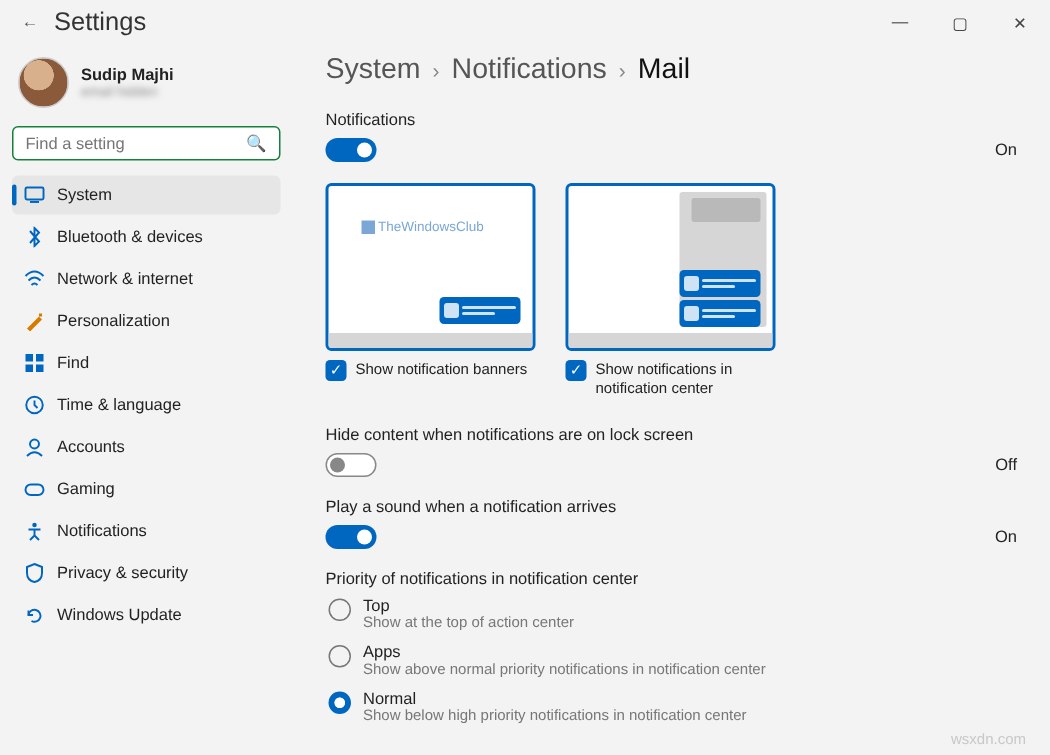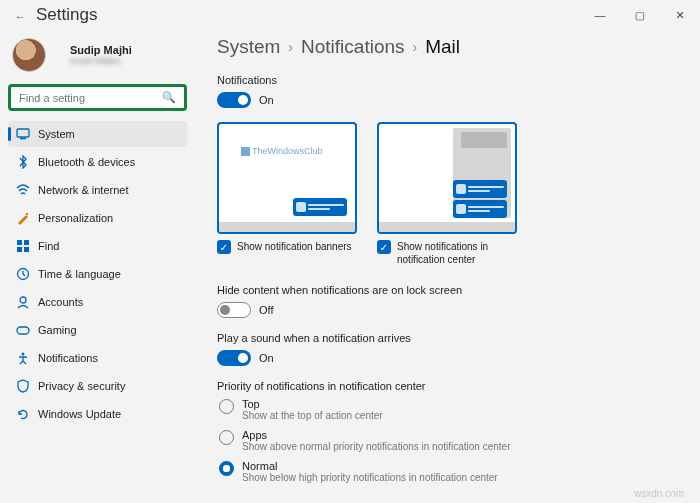--- a/index.html
+++ b/index.html
@@ -4,38 +4,38 @@
 <style>
 * { box-sizing: border-box; margin: 0; padding: 0; font-family: "Segoe UI", sans-serif; }
 body { width: 700px; height: 503px; background: #f3f3f3; overflow: hidden; font-size: 11px; color: #222; position: relative; }
 .titlebar { height: 30px; display: flex; align-items: center; padding: 0 8px; }
 .titlebar .back { width: 24px; text-align: center; color: #555; }
 .titlebar .title { margin-left: 4px; font-size: 17px; color: #333; }
 .winbtns { position: absolute; right: 0; top: 0; display: flex; }
 .winbtns div { width: 40px; height: 30px; display: flex; align-items: center; justify-content: center; color: #444; }
 .layout { display: flex; height: calc(100% - 30px); }
 .sidebar { width: 195px; padding: 4px 8px 8px 8px; display: flex; flex-direction: column; gap: 2px; }
-.user { display: flex; align-items: center; gap: 24px; padding: 4px 4px 10px 4px; }
+.user { display: flex; align-items: center; gap: 8px; padding: 4px 4px 10px 4px; }
 .avatar { width: 34px; height: 34px; border-radius: 50%; background: radial-gradient(circle at 40% 35%, #d9b08c 0 35%, #8a5a3a 36% 100%); border: 1px solid #ccc; }
 .user .name { font-weight: 600; font-size: 11px; }
 .user .email { color: #888; font-size: 9px; filter: blur(2px); }
-.search { display: flex; align-items: center; background: #fff; border: 3px solid #15803d; border-radius: 4px; padding: 4px 8px; margin-bottom: 8px; }
+.search { display: flex; align-items: center; background: #fff; border: 1px solid #15803d; border-radius: 4px; padding: 4px 8px; margin-bottom: 8px; }
 .search input { flex: 1; border: none; outline: none; font-size: 11px; background: transparent; }
 .search .icon { color: #666; }
 .navitem { display: flex; align-items: center; gap: 8px; padding: 6px 8px; border-radius: 4px; font-size: 11px; color: #222; position: relative; }
 .navitem.active { background: #e6e6e6; }
 .navitem.active::before { content: ""; position: absolute; left: 0; top: 6px; bottom: 6px; width: 3px; background: #0067c0; border-radius: 2px; }
 .navicon { width: 14px; height: 14px; display: flex; align-items: center; justify-content: center; }
 .content { flex: 1; padding: 6px 22px 0 22px; overflow-y: auto; }
 .breadcrumb { font-size: 19px; color: #555; display: flex; align-items: center; gap: 8px; margin-bottom: 16px; }
 .breadcrumb .crumb { color: #555; }
 .breadcrumb .crumb.last { font-weight: 400; color: #111; }
 .breadcrumb .sep { color: #888; font-size: 14px; }
 .section-label { font-size: 11px; color: #222; margin-bottom: 6px; }
-.toggle-row { display: flex; align-items: center; gap: 8px; margin-bottom: 14px; }
+.toggle-row { display: flex; align-items: center; gap: 8px; margin-bottom: 14px; justify-content: space-between; }
 .toggle { width: 34px; height: 16px; border-radius: 10px; position: relative; }
 .toggle.on { background: #0067c0; }
 .toggle.off { background: #fff; border: 1px solid #888; }
 .toggle .knob { width: 10px; height: 10px; border-radius: 50%; background: #fff; position: absolute; top: 3px; }
 .toggle.on .knob { right: 3px; }
 .toggle.off .knob { left: 2px; background: #888; top: 2px; }
 .toggle-label { font-size: 11px; }
 .previews { display: flex; gap: 20px; margin-bottom: 18px; }
 .preview-col { display: flex; flex-direction: column; gap: 6px; }
 .preview-box { width: 140px; height: 112px; border: 2px solid #0067c0; border-radius: 4px; background: #fff; position: relative; overflow: hidden; }

